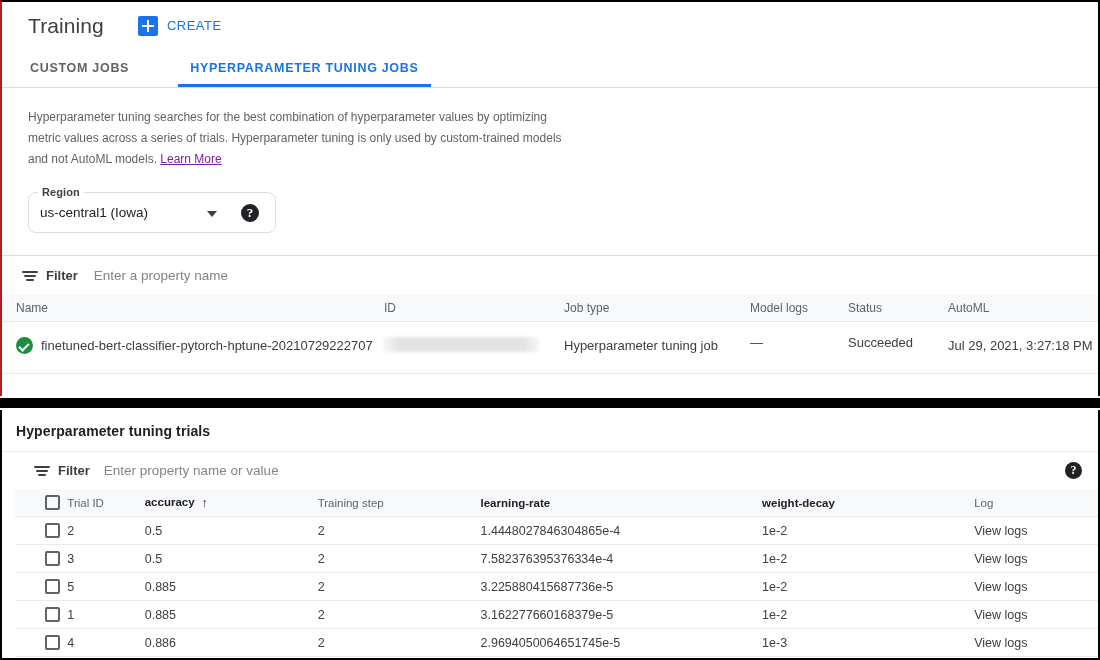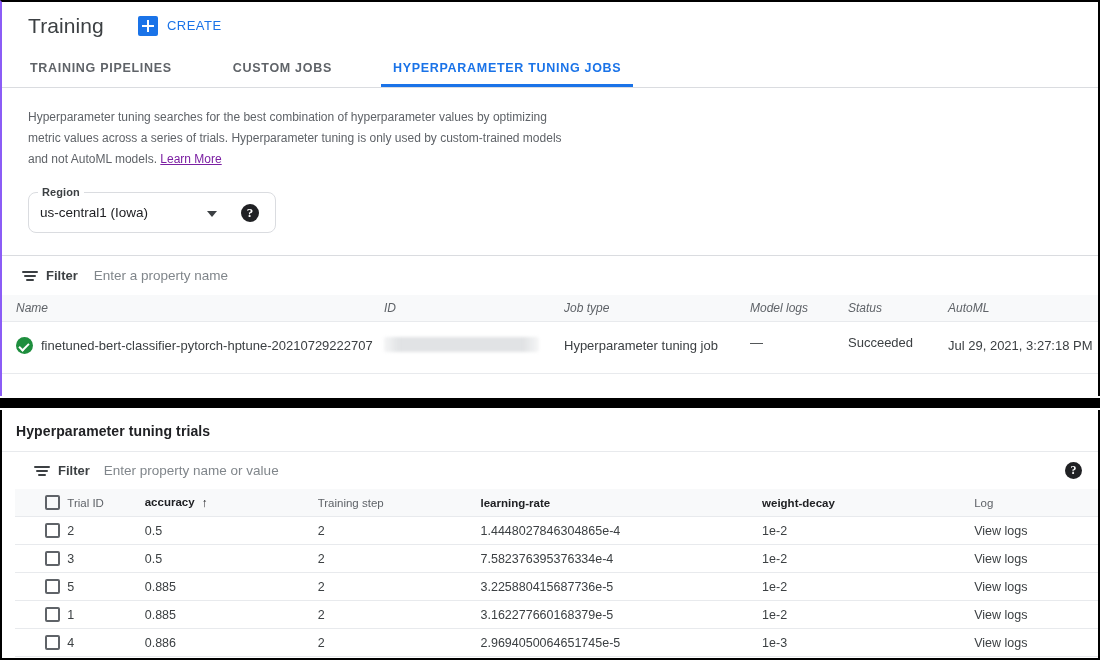--- a/index.html
+++ b/index.html
@@ -23,21 +23,21 @@
     display: flex;
     flex-direction: column;
     background: #fff;
   }
 
   
   .top-panel {
     position: relative;
     height: 396px;
     background: #fff;
-    border-left: 2px solid #8b5cf6;
+    border-left: 2px solid #b91c1c;
     border-right: 2px solid #000;
     border-top: 2px solid #000;
     box-sizing: border-box;
     overflow: hidden;
   }
 
   
   .header-row {
     height: 47px;
     display: flex;
@@ -242,21 +242,20 @@
     background: #f8f9fa;
     font-size: 12px;
     font-weight: normal;
     color: #5f6368;
     text-align: left;
     height: 26px;
     padding: 0;
     border-bottom: 1px solid #e8eaed;
     vertical-align: middle;
     white-space: nowrap;
-    font-style: italic;
   }
   table.gtable tbody td {
     font-size: 13px;
     color: #3c4043;
     vertical-align: top;
     padding: 13px 0 0 0;
     height: 52px;
     box-sizing: border-box;
     border-bottom: 1px solid #e8eaed;
   }
@@ -418,23 +417,20 @@
 
     <div class="header-row">
       <div class="page-title">Training</div>
       <div class="create-btn">
         <span class="plus-box"></span>
         <span class="create-label">CREATE</span>
       </div>
     </div>
 
     <div class="tabs">
-      <div class="tab">
-        <span>TRAINING PIPELINES</span>
-      </div>
       <div class="tab">
         <span>CUSTOM JOBS</span>
       </div>
       <div class="tab active">
         <span>HYPERPARAMETER TUNING JOBS</span>
       </div>
     </div>
 
     <div class="desc-wrap">
       <div class="desc"><span>Hyperparameter tuning searches for the best combination of hyperparameter values by optimizing metric values across a series of trials. Hyperparameter tuning is only used by custom-trained models and not AutoML models.</span> <span class="learn-more">Learn More</span></div>

